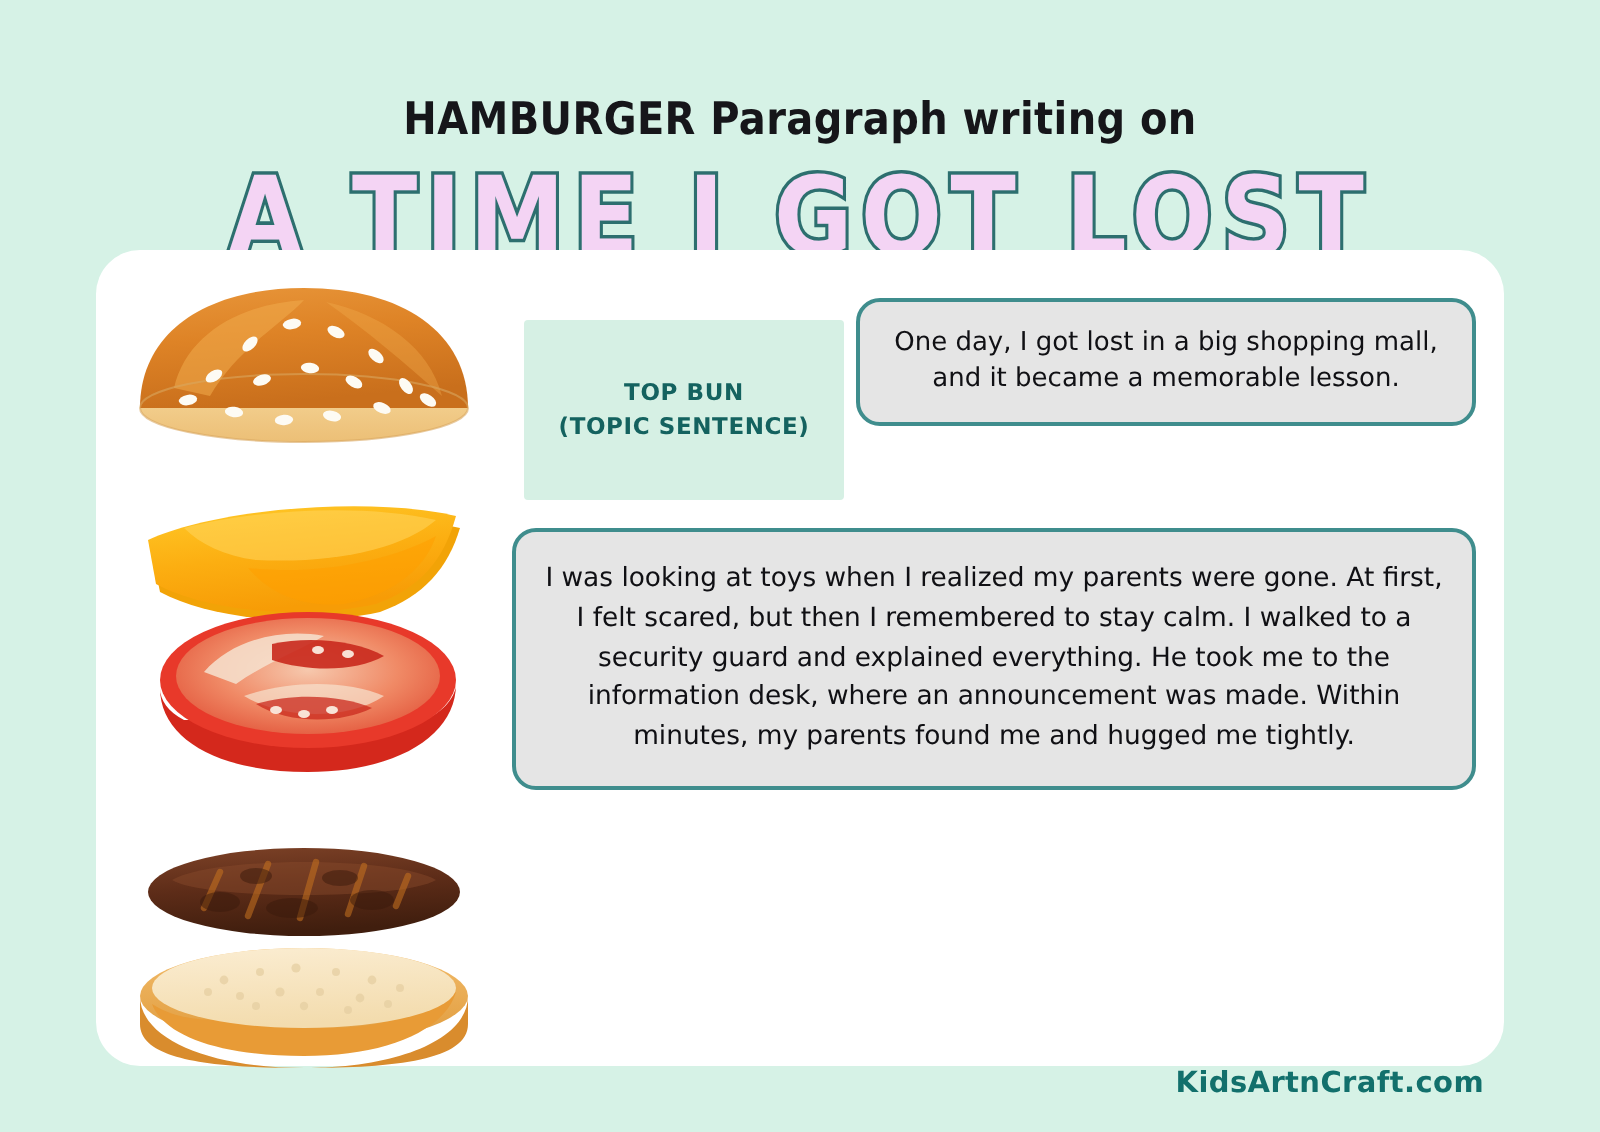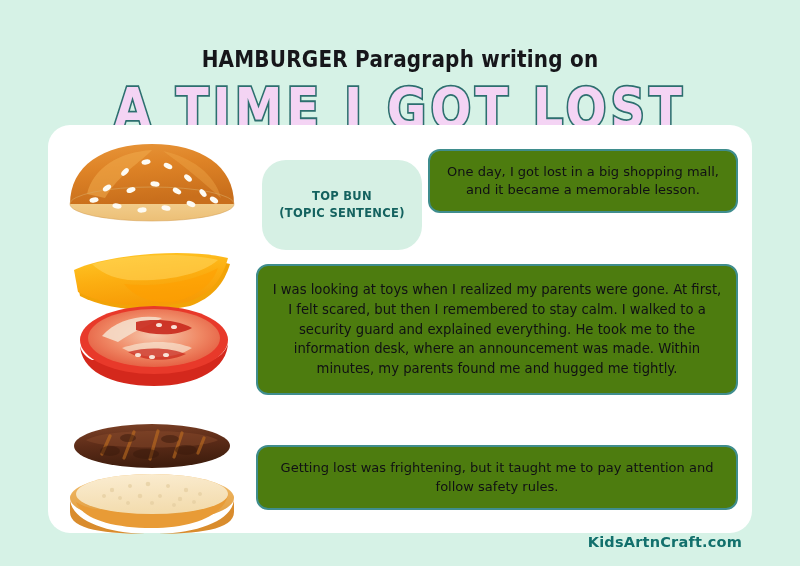--- a/index.html
+++ b/index.html
@@ -89,40 +89,40 @@
   .text-col {
     flex: 1 1 auto;
     display: flex;
     align-items: center;
     padding-right: 14px;
   }
 
   
   .pill {
     background: #d6f0e4;
-    border-radius: 24px;
+    border-radius: 2px;
     color: #14625f;
     font-family: "DejaVu Sans", sans-serif;
     font-weight: 700;
     font-size: 11.5px;
     letter-spacing: 0.3px;
     line-height: 1.45;
     text-align: center;
     text-transform: uppercase;
     padding: 28px 10px;
     width: 160px;
     box-sizing: border-box;
     margin-top: 48px;
   }
 
   
   .textbox {
     border: 2px solid #3f8d8d;
     border-radius: 12px;
-    background: #4d7c0f;
+    background: #e5e5e5;
     color: #101014;
     font-family: "DejaVu Sans", sans-serif;
     font-size: 13px;
     line-height: 1.42;
     text-align: center;
     padding: 12px 14px;
     box-sizing: border-box;
     width: 100%;
   }
   .textbox.tall { padding: 14px 12px; font-size: 13.2px; line-height: 1.5; }
@@ -309,20 +309,17 @@
               <circle cx="138" cy="22" r="2"></circle>
             <circle cx="42" cy="24" r="2"></circle>
               <circle cx="66" cy="31" r="2"></circle>
             <circle cx="90" cy="31" r="2.1"></circle>
               <circle cx="112" cy="33" r="2"></circle>
             <circle cx="132" cy="30" r="2"></circle>
           </g>
         </g>
       </svg>
     </div>
-    <div class="text-col">
-      <div class="textbox">Getting lost was frightening, but it taught me to pay attention and follow safety rules.</div>
-    </div>
   </div>
 
 </div>
 
 <div class="brand">KidsArtnCraft.com</div>
 
 </body></html>

